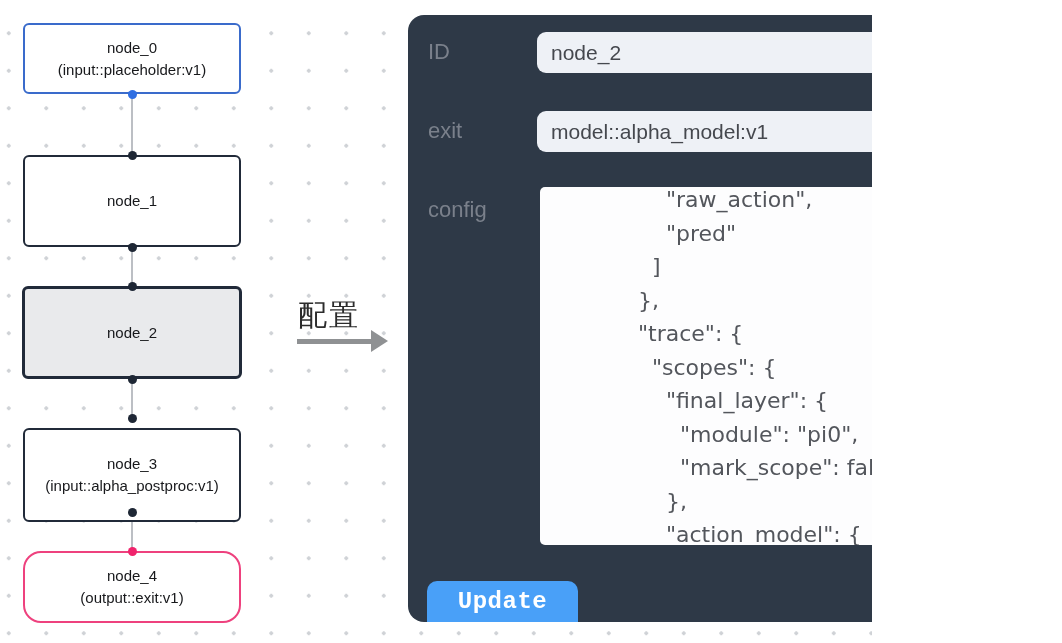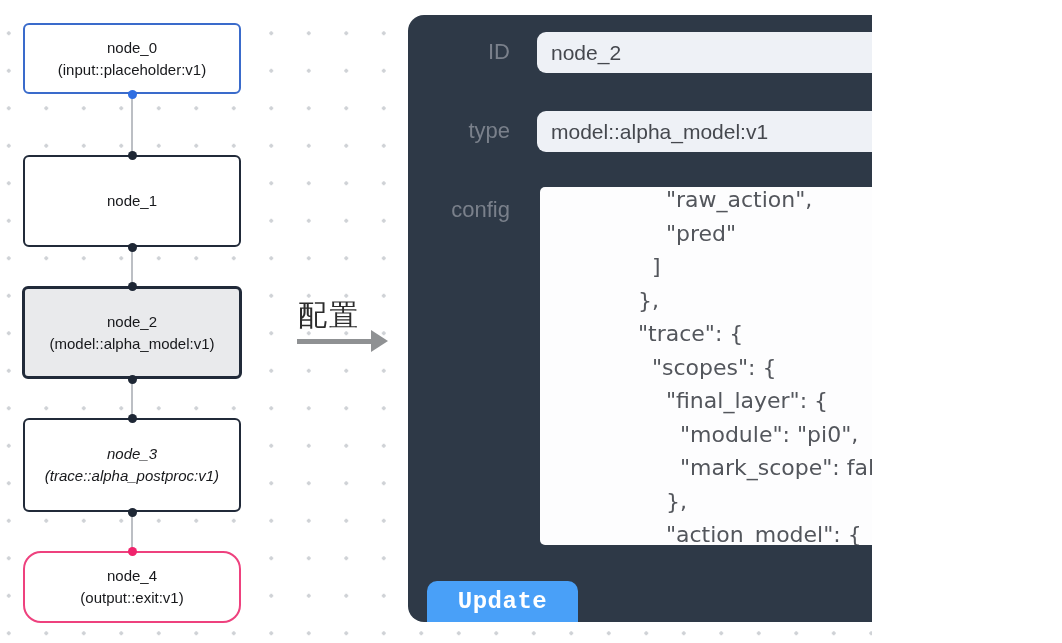--- a/index.html
+++ b/index.html
@@ -17,36 +17,36 @@
     position:absolute; left:23px; width:218px;
     background:#fff; border:2px solid #212a39; border-radius:6px;
     display:flex; align-items:center; justify-content:center;
     text-align:center; padding:4px 6px;
     font-size:15px; line-height:22px; color:#17181b;
     word-break:break-all;
   }
   .node-0 { top:23px;  height:71px; border-color:#3a6bcb; }
   .node-1 { top:155px; height:92px; }
   .node-2 { top:286px; height:93px; left:22px; width:220px; border-width:3px; background:#e9eaec; }
-  .node-3 { top:418px; height:94px;font-style:italic; }
+  .node-3 { top:428px; height:94px; }
   .node-4 { top:551px; height:72px; border-color:#ee417e;border-radius:18px; }
   .port { position:absolute; left:127.5px; width:9px; height:9px; border-radius:50%; background:#1e2735; }
   .port.blue { background:#2f6ee2; }
   .port.pink { background:#f0236c; }
   .edge { position:absolute; left:131px; width:2px; background:#bcbfc4; }
   
   .cfg-label { position:absolute; left:298px; top:296px; font-size:29px; color:#2c2c2c; letter-spacing:2px; }
   .arrow-line { position:absolute; left:297px; top:339px; width:76px; height:5px; background:#8f9193; }
   .arrow-head { position:absolute; left:371px; top:330px; width:0; height:0;
     border-left:17px solid #8f9193; border-top:11.5px solid transparent; border-bottom:11.5px solid transparent; }
   
   .panel { position:absolute; left:408px; top:15px; width:641px; height:607px;
     background:#2e3947; border-radius:16px; overflow:hidden; }
   .flabel { position:absolute; left:20px; width:82px; height:28px; line-height:28px;
-    text-align:right; font-size:22px; color:#7a808b; }
+    font-size:22px; color:#7a808b; }
   .lbl-id { top:23px; } .lbl-type { top:102px; } .lbl-config { top:181px; }
   .tinput { position:absolute; left:129px; width:491px; height:41px;
     background:#eef1f6; border:none; border-radius:9px;
     font-family:"Liberation Sans", sans-serif; font-size:21px; color:#45484e;
     padding:0 14px; line-height:41px; }
   .inp-id { top:17px; } .inp-type { top:96px;padding-left:14px; }
   .tarea { position:absolute; left:132px; top:172px; width:488px; height:358px;
     background:#fdfdfe; border-radius:5px; overflow:hidden; }
   .code { position:absolute; left:0; top:-4px; right:16px; bottom:0;
     padding:0 4px 0 14px; white-space:pre; overflow:hidden;
@@ -75,24 +75,24 @@
   <div class="edge" style="top:379px;height:39px;"></div>
   <div class="edge" style="top:512px;height:39px;"></div>
 
   <div class="node node-0">
     <div><span>node_0</span><br><span>(input::placeholder:v1)</span></div>
   </div>
   <div class="node node-1">
     <div><span>node_1</span><br></div>
   </div>
   <div class="node node-2">
-    <div><span>node_2</span><br><span>(model::alpha_model:v1)</span></div>
+    <div><span>node_2</span><br></div>
   </div>
   <div class="node node-3">
-    <div><span>node_3</span><br><span>(trace::alpha_postproc:v1)</span></div>
+    <div><span>node_3</span><br><span>(input::alpha_postproc:v1)</span></div>
   </div>
   <div class="node node-4">
     <div><span>node_4</span><br><span>(output::exit:v1)</span></div>
   </div>
 
   <div class="port blue" style="top:90px;"></div>
   <div class="port" style="top:150.5px;"></div>
   <div class="port" style="top:242.5px;"></div>
   <div class="port" style="top:282px;"></div>
   <div class="port" style="top:374.5px;"></div>
@@ -100,21 +100,21 @@
   <div class="port" style="top:507.5px;"></div>
   <div class="port pink" style="top:546.5px;"></div>
 
   <div class="cfg-label">配置</div>
   <div class="arrow-line"></div>
   <div class="arrow-head"></div>
 
   <div class="panel">
     <div class="flabel lbl-id">ID</div>
     <input class="tinput inp-id" value="node_2" style="">
-    <div class="flabel lbl-type">type</div>
+    <div class="flabel lbl-type">exit</div>
     <input class="tinput inp-type" value="model::alpha_model:v1" style="">
     <div class="flabel lbl-config">config</div>
 
     <div class="tarea">
       <div class="code">                "raw_action",
                 "pred"
               ]
             },
             "trace": {
               "scopes": {

